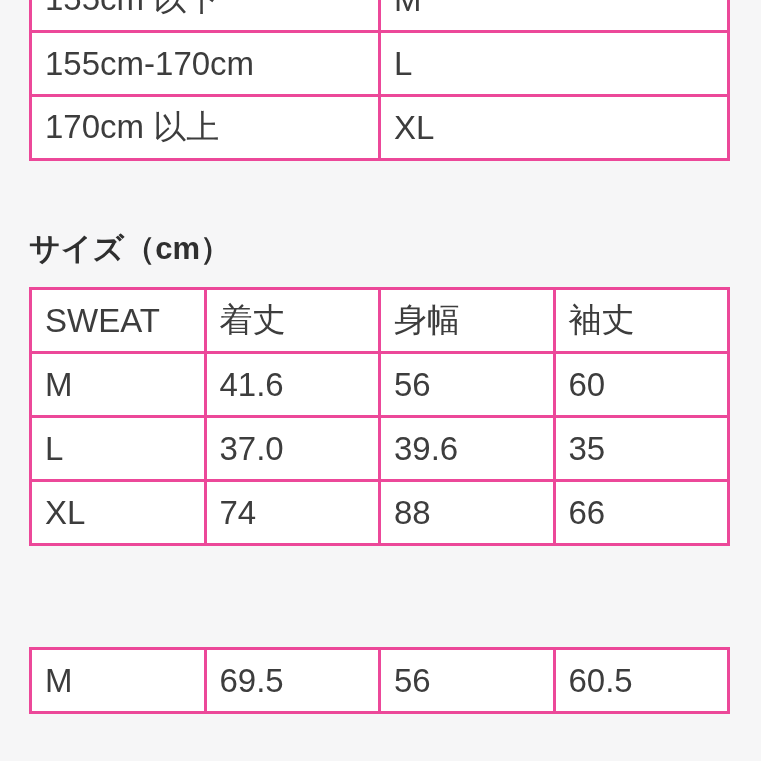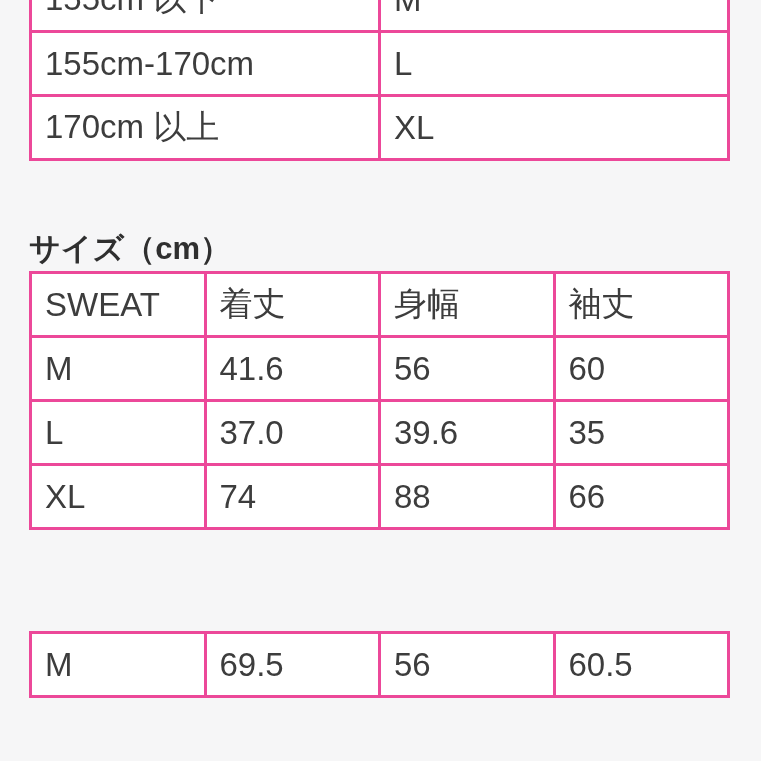--- a/index.html
+++ b/index.html
@@ -42,21 +42,21 @@
     margin-top: -34px;
   }
   .section-title {
     margin: 66px 0 0 0;
     font-size: 31px;
     line-height: 44px;
     font-weight: bold;
     color: #2f2f2f;
   }
   .t-sweat {
-    margin-top: 0;
+    margin-top: 16px;
   }
   .t-hoodie {
     margin-top: 101px;
   }
 </style>
 </head>
 <body>
 
 <div class="content">
 

